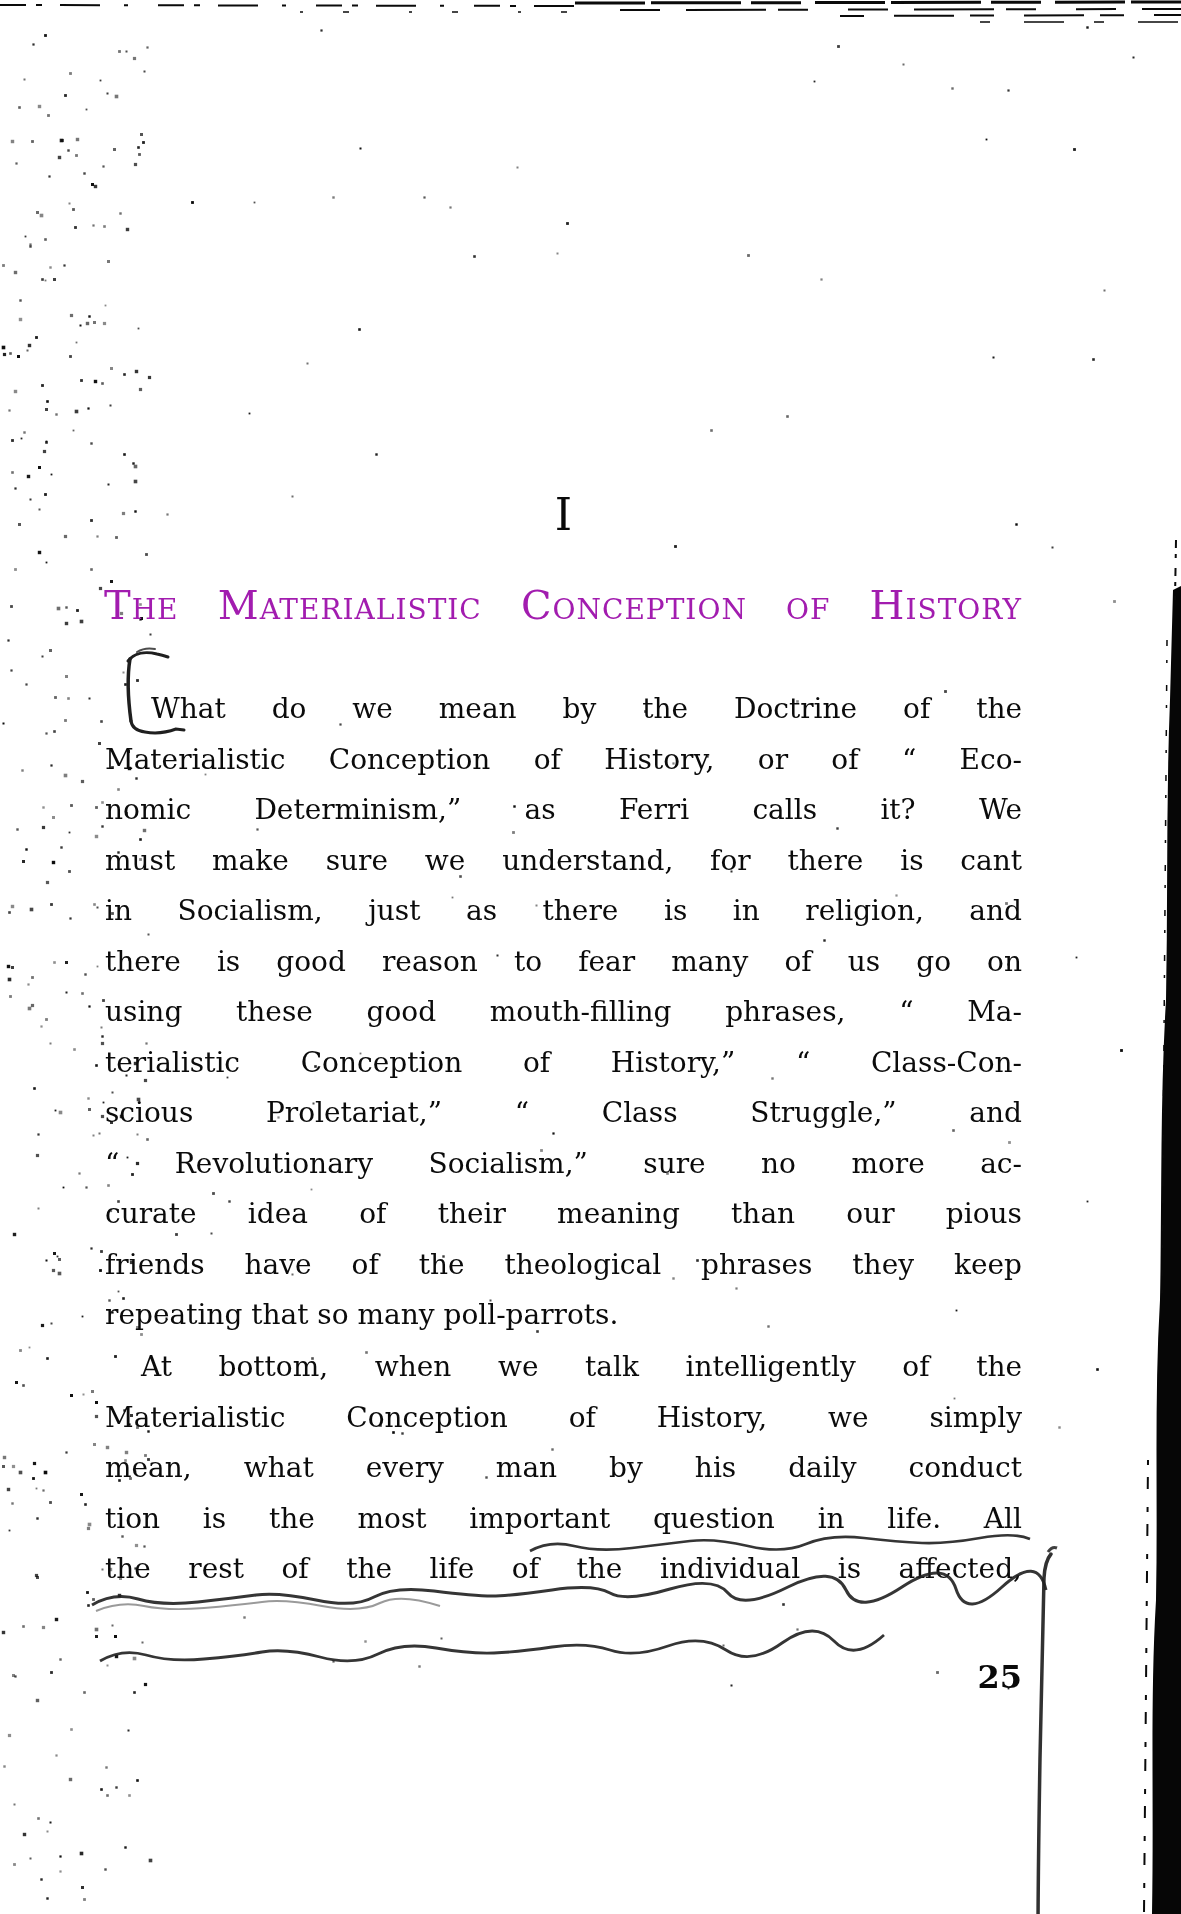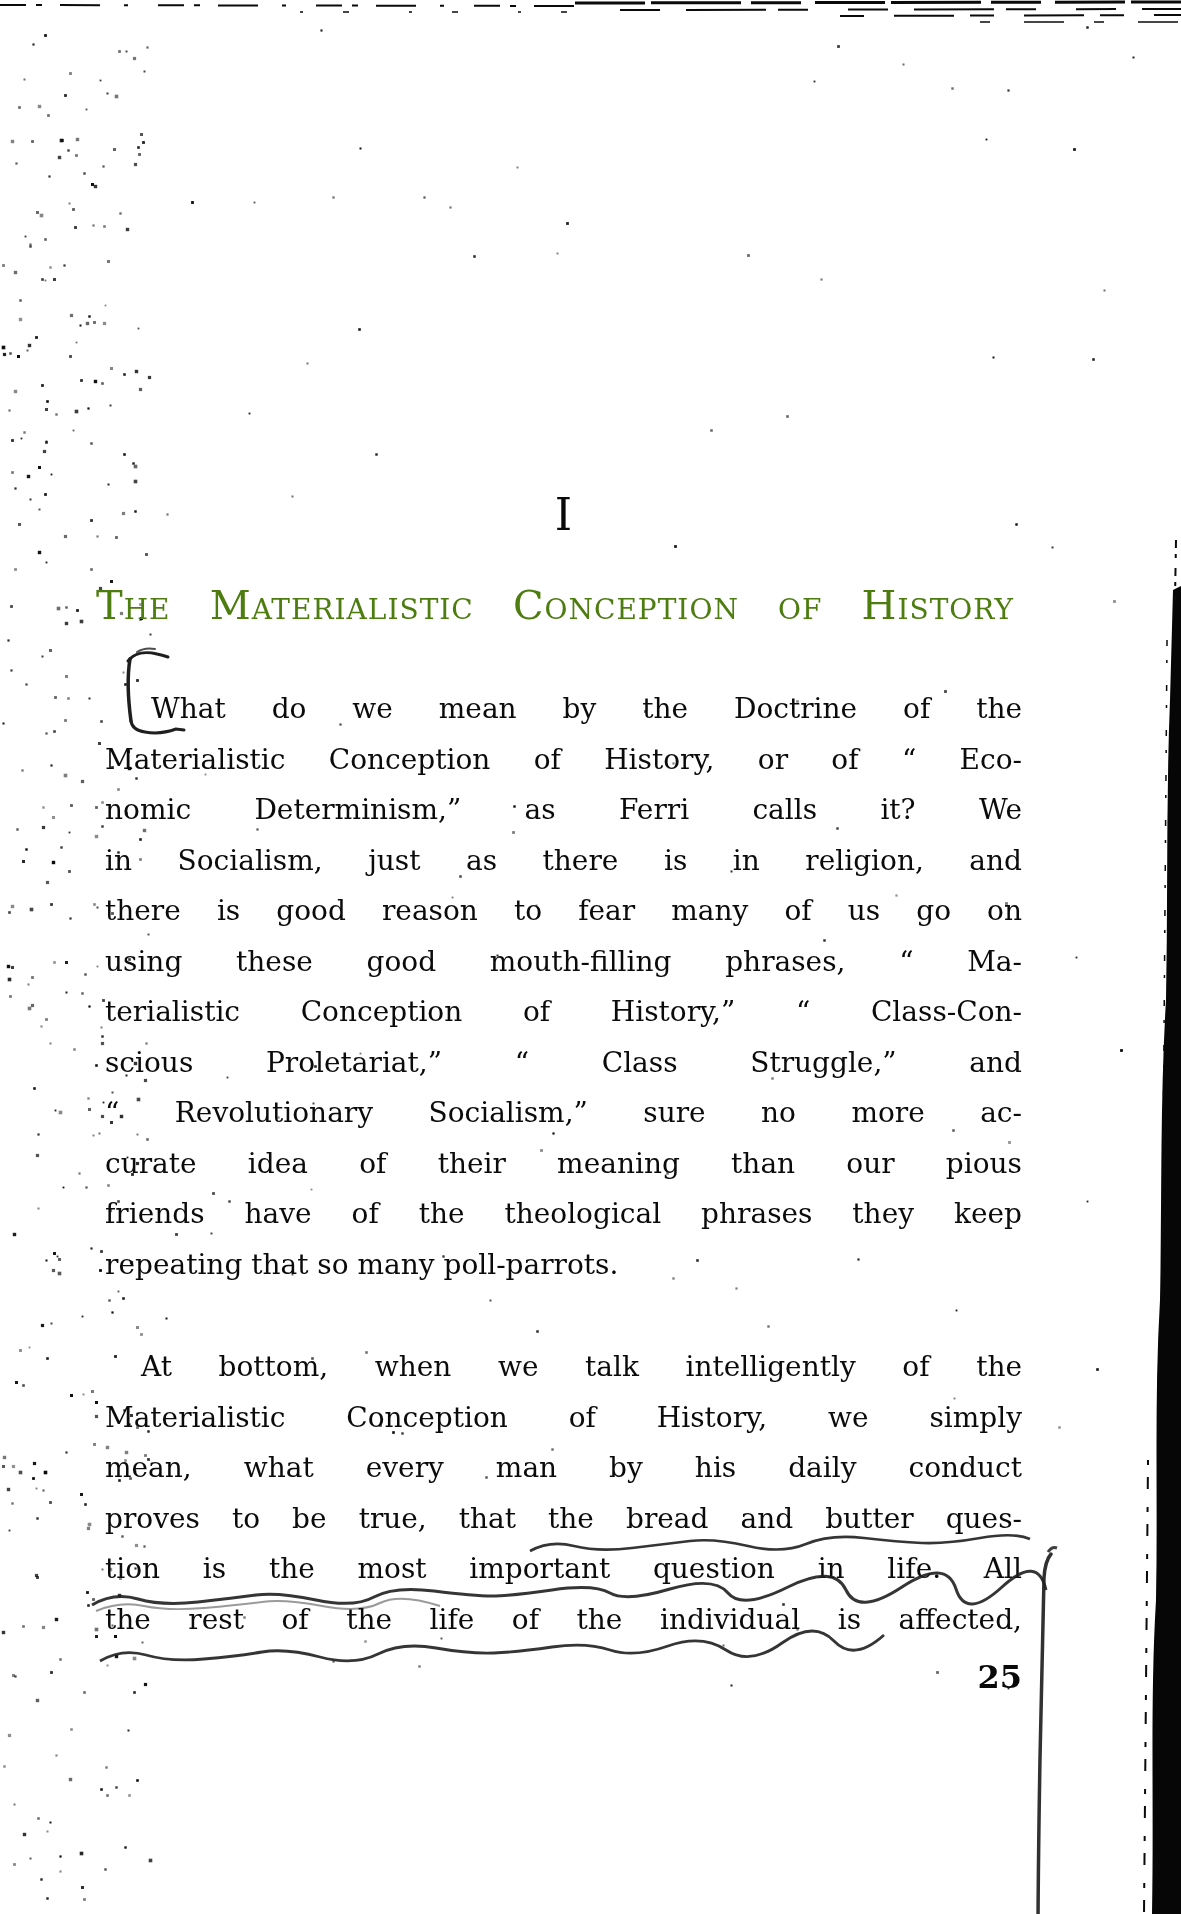--- a/index.html
+++ b/index.html
@@ -7,25 +7,25 @@
     position:relative; width:1181px; height:1914px;
     background:#ffffff; overflow:hidden;
     font-family:"DejaVu Serif","Liberation Serif",serif;
     color:#0b0b0b;
   }
   .chapter-numeral{
     position:absolute; left:105px; top:492px; width:917px;
     text-align:center; font-size:44px; line-height:46px; color:#090909;
   }
   .page-heading{
-    position:absolute; left:96px; top:581px; width:918px;
+    position:absolute; left:104px; top:581px; width:918px;
     font-variant-caps:small-caps; font-variant:small-caps;
     font-size:40px; line-height:48px;
     text-align:justify; text-align-last:justify;
-    letter-spacing:1px; color:#4d7c0f; white-space:nowrap;
+    letter-spacing:1px; color:#a21caf; white-space:nowrap;
   }
   .para{ position:absolute; left:105px; width:917px; }
   .para-1{ top:684px; }
   .para-2{ top:1342px; }
   .ln{
     height:50.5px; line-height:50.5px; font-size:28px;
     text-align:justify; text-align-last:justify;
     overflow:visible; white-space:nowrap;
   }
   .ln.indent-1{ padding-left:46px; }
@@ -48,36 +48,36 @@
   <div class="speck" id="speck-body" style="box-shadow: rgba(8, 8, 8, 0.79) 837px 828px 0px 0.7px, rgba(8, 8, 8, 0.72) 211px 1233px 0px 0.5px, rgba(8, 8, 8, 0.57) 366px 1352px 0px 0.8px, rgba(8, 8, 8, 0.98) 514px 806px 0px 0.7px, rgba(8, 8, 8, 0.59) 1104px 290px 0px 0.5px, rgba(8, 8, 8, 0.74) 340px 724px 0px 0.6px, rgba(8, 8, 8, 0.76) 645px 711px 0px 0.8px, rgba(8, 8, 8, 0.5) 205px 774px 0px 0.4px, rgba(8, 8, 8, 0.53) 433px 814px 0px 0.6px, rgba(8, 8, 8, 0.83) 497px 955px 0px 0.5px, rgba(8, 8, 8, 0.48) 797px 701px 0px 0.8px, rgba(8, 8, 8, 0.71) 486px 1477px 0px 0.7px, rgba(8, 8, 8, 0.75) 945px 691px 0px 0.9px, rgba(8, 8, 8, 0.86) 315px 1066px 0px 0.8px, rgba(8, 8, 8, 0.96) 956px 1310px 0px 0.4px, rgba(8, 8, 8, 0.93) 993px 357px 0px 0.5px, rgba(8, 8, 8, 0.83) 783px 1604px 0px 0.8px, rgba(8, 8, 8, 0.68) 424px 197px 0px 0.6px, rgba(8, 8, 8, 0.68) 257px 829px 0px 0.6px, rgba(8, 8, 8, 0.46) 365px 1641px 0px 0.7px, rgba(8, 8, 8, 0.91) 1074px 149px 0px 0.9px, rgba(8, 8, 8, 0.7) 460px 876px 0px 0.8px, rgba(8, 8, 8, 0.88) 824px 940px 0px 0.7px, rgba(8, 8, 8, 0.8) 227px 1077px 0px 0.4px, rgba(8, 8, 8, 0.57) 954px 1398px 0px 0.4px, rgba(8, 8, 8, 0.78) 1052px 547px 0px 0.5px, rgba(8, 8, 8, 0.58) 797px 1629px 0px 0.6px, rgba(8, 8, 8, 0.72) 213px 1193px 0px 0.9px, rgba(8, 8, 8, 0.49) 557px 253px 0px 0.5px, rgba(8, 8, 8, 0.78) 838px 46px 0px 0.9px, rgba(8, 8, 8, 0.48) 311px 1189px 0px 0.4px, rgba(8, 8, 8, 0.63) 953px 1130px 0px 0.8px, rgba(8, 8, 8, 0.81) 1008px 90px 0px 0.6px, rgba(8, 8, 8, 0.55) 450px 207px 0px 0.6px, rgba(8, 8, 8, 0.7) 490px 1300px 0px 0.5px, rgba(8, 8, 8, 0.92) 1087px 27px 0px 0.7px, rgba(8, 8, 8, 0.55) 452px 897px 0px 0.4px, rgba(8, 8, 8, 0.51) 517px 167px 0px 0.5px, rgba(8, 8, 8, 0.83) 474px 256px 0px 0.8px, rgba(8, 8, 8, 0.92) 249px 413px 0px 0.4px, rgba(8, 8, 8, 0.96) 1008px 964px 0px 0.6px, rgba(8, 8, 8, 0.51) 673px 763px 0px 0.6px, rgb(8, 8, 8) 393px 1432px 0px 0.8px, rgba(8, 8, 8, 0.48) 1059px 1427px 0px 0.7px, rgba(8, 8, 8, 0.51) 821px 279px 0px 0.6px, rgba(8, 8, 8, 0.96) 553px 1133px 0px 0.6px, rgba(8, 8, 8, 0.79) 380px 1425px 0px 0.8px, rgba(8, 8, 8, 0.55) 167px 514px 0px 0.6px, rgba(8, 8, 8, 0.99) 1016px 524px 0px 0.7px, rgba(8, 8, 8, 0.62) 787px 416px 0px 0.8px, rgba(8, 8, 8, 0.89) 567px 223px 0px 0.9px, rgb(8, 8, 8) 192px 202px 0px 0.9px, rgba(8, 8, 8, 0.89) 731px 1685px 0px 0.5px, rgba(8, 8, 8, 0.45) 1009px 1142px 0px 0.9px, rgba(8, 8, 8, 0.89) 1087px 1201px 0px 0.4px, rgba(8, 8, 8, 0.58) 768px 1326px 0px 0.7px, rgba(8, 8, 8, 0.87) 1093px 359px 0px 0.8px, rgba(8, 8, 8, 0.85) 854px 754px 0px 0.4px, rgba(8, 8, 8, 0.9) 1076px 957px 0px 0.4px, rgba(8, 8, 8, 0.8) 537px 1331px 0px 0.8px, rgba(8, 8, 8, 0.54) 244px 1617px 0px 0.7px, rgba(8, 8, 8, 0.59) 952px 88px 0px 0.7px, rgba(8, 8, 8, 0.53) 667px 1173px 0px 0.8px, rgba(8, 8, 8, 0.98) 1121px 1050px 0px 0.9px, rgba(8, 8, 8, 0.57) 307px 363px 0px 0.5px, rgba(8, 8, 8, 0.61) 937px 1672px 0px 0.9px, rgba(8, 8, 8, 0.99) 986px 139px 0px 0.4px, rgba(8, 8, 8, 0.96) 166px 1318px 0px 0.5px, rgba(8, 8, 8, 0.54) 419px 1666px 0px 0.7px, rgba(8, 8, 8, 0.79) 443px 1256px 0px 0.7px, rgba(8, 8, 8, 0.78) 176px 1234px 0px 0.9px, rgba(8, 8, 8, 0.6) 292px 1274px 0px 0.5px, rgba(8, 8, 8, 0.59) 711px 430px 0px 0.8px, rgba(8, 8, 8, 0.97) 1097px 1369px 0px 0.8px, rgba(8, 8, 8, 0.57) 360px 1053px 0px 0.4px, rgba(8, 8, 8, 0.88) 1133px 57px 0px 0.5px, rgba(8, 8, 8, 0.85) 321px 30px 0px 0.6px, rgba(8, 8, 8, 0.47) 541px 1150px 0px 0.9px, rgba(8, 8, 8, 0.5) 673px 1278px 0px 0.7px, rgba(8, 8, 8, 0.53) 333px 197px 0px 0.7px, rgba(8, 8, 8, 0.9) 376px 454px 0px 0.7px, rgba(8, 8, 8, 0.79) 402px 1433px 0px 0.7px, rgba(8, 8, 8, 0.71) 254px 202px 0px 0.4px, rgba(8, 8, 8, 0.52) 513px 832px 0px 0.9px, rgba(8, 8, 8, 0.88) 1008px 1688px 0px 0.4px, rgba(8, 8, 8, 0.7) 312px 1358px 0px 0.8px, rgba(8, 8, 8, 0.77) 229px 1201px 0px 0.7px, rgba(8, 8, 8, 0.72) 313px 1103px 0px 0.5px, rgba(8, 8, 8, 0.92) 359px 329px 0px 0.8px, rgba(8, 8, 8, 0.6) 903px 64px 0px 0.5px, rgba(8, 8, 8, 0.83) 731px 871px 0px 0.5px, rgba(8, 8, 8, 0.97) 360px 148px 0px 0.5px, rgba(8, 8, 8, 0.61) 552px 1449px 0px 0.7px, rgba(8, 8, 8, 0.89) 814px 81px 0px 0.4px, rgba(8, 8, 8, 0.45) 896px 895px 0px 0.6px, rgba(8, 8, 8, 0.59) 292px 496px 0px 0.5px, rgba(8, 8, 8, 0.62) 723px 1645px 0px 0.5px, rgba(8, 8, 8, 0.9) 675px 546px 0px 0.9px, rgba(8, 8, 8, 0.88) 858px 1259px 0px 0.6px, rgba(8, 8, 8, 0.53) 736px 1288px 0px 0.6px, rgba(8, 8, 8, 0.54) 1006px 903px 0px 0.9px, rgba(8, 8, 8, 0.46) 1114px 601px 0px 0.9px, rgba(8, 8, 8, 0.6) 748px 255px 0px 0.9px, rgba(8, 8, 8, 0.65) 333px 1661px 0px 0.6px, rgba(8, 8, 8, 0.5) 536px 905px 0px 0.5px, rgba(8, 8, 8, 0.55) 772px 1078px 0px 0.7px, rgba(8, 8, 8, 0.85) 697px 1260px 0px 0.8px, rgba(8, 8, 8, 0.81) 707px 756px 0px 0.6px, rgba(8, 8, 8, 0.65) 441px 1638px 0px 0.5px, rgba(8, 8, 8, 0.48) 278px 1117px 0px 0.6px;"></div>
 
   <div class="chapter-numeral">I</div>
 
   <div class="page-heading">The Materialistic Conception of History</div>
 
   <div class="para para-1">
     <div class="ln indent-1">What do we mean by the Doctrine of the</div>
     <div class="ln">Materialistic Conception of History, or of “ Eco-</div>
     <div class="ln">nomic Determinism,” as Ferri calls it?  We</div>
+    <div class="ln">must make sure we understand, for there is cant</div>
     <div class="ln">in Socialism, just as there is in religion, and</div>
     <div class="ln">there is good reason to fear many of us go on</div>
     <div class="ln">using these good mouth-filling phrases, “ Ma-</div>
     <div class="ln">terialistic Conception of History,” “ Class-Con-</div>
     <div class="ln">scious Proletariat,” “ Class Struggle,” and</div>
     <div class="ln">“ Revolutionary Socialism,” sure no more ac-</div>
     <div class="ln">curate idea of their meaning than our pious</div>
     <div class="ln">friends have of the theological phrases they keep</div>
     <div class="ln flush-last">repeating that so many poll-parrots.</div>
   </div>
 
   <div class="para para-2">
     <div class="ln indent-2">At bottom, when we talk intelligently of the</div>
     <div class="ln">Materialistic Conception of History, we simply</div>
     <div class="ln">mean, what every man by his daily conduct</div>
-    <div class="ln">proves to be true, that the bread and butter ques-</div>
     <div class="ln">tion is the most important question in life.  All</div>
     <div class="ln">the rest of the life of the individual is affected,</div>
   </div>
 
   <div class="page-number">25</div>
 
   <svg class="overlay" width="1181" height="1914" viewBox="0 0 1181 1914">
 
     <g stroke="#0a0a0a">
       <line x1="0" y1="5" x2="575" y2="6" stroke-width="2" stroke-dasharray="26 10 6 18 40 24 4 30"></line>

